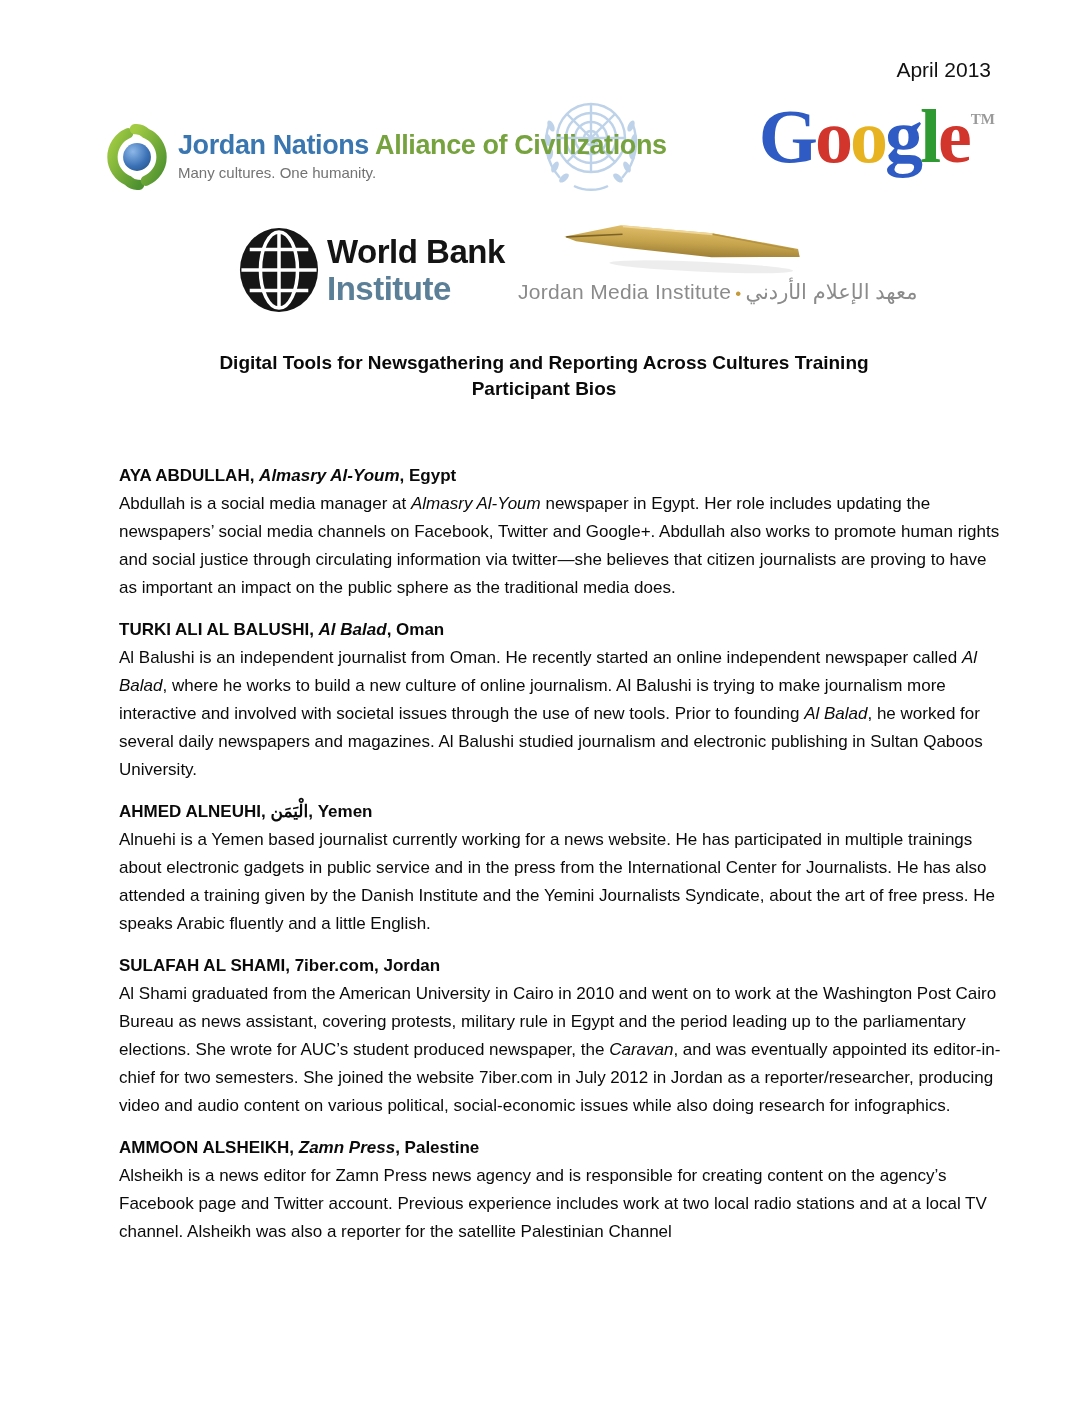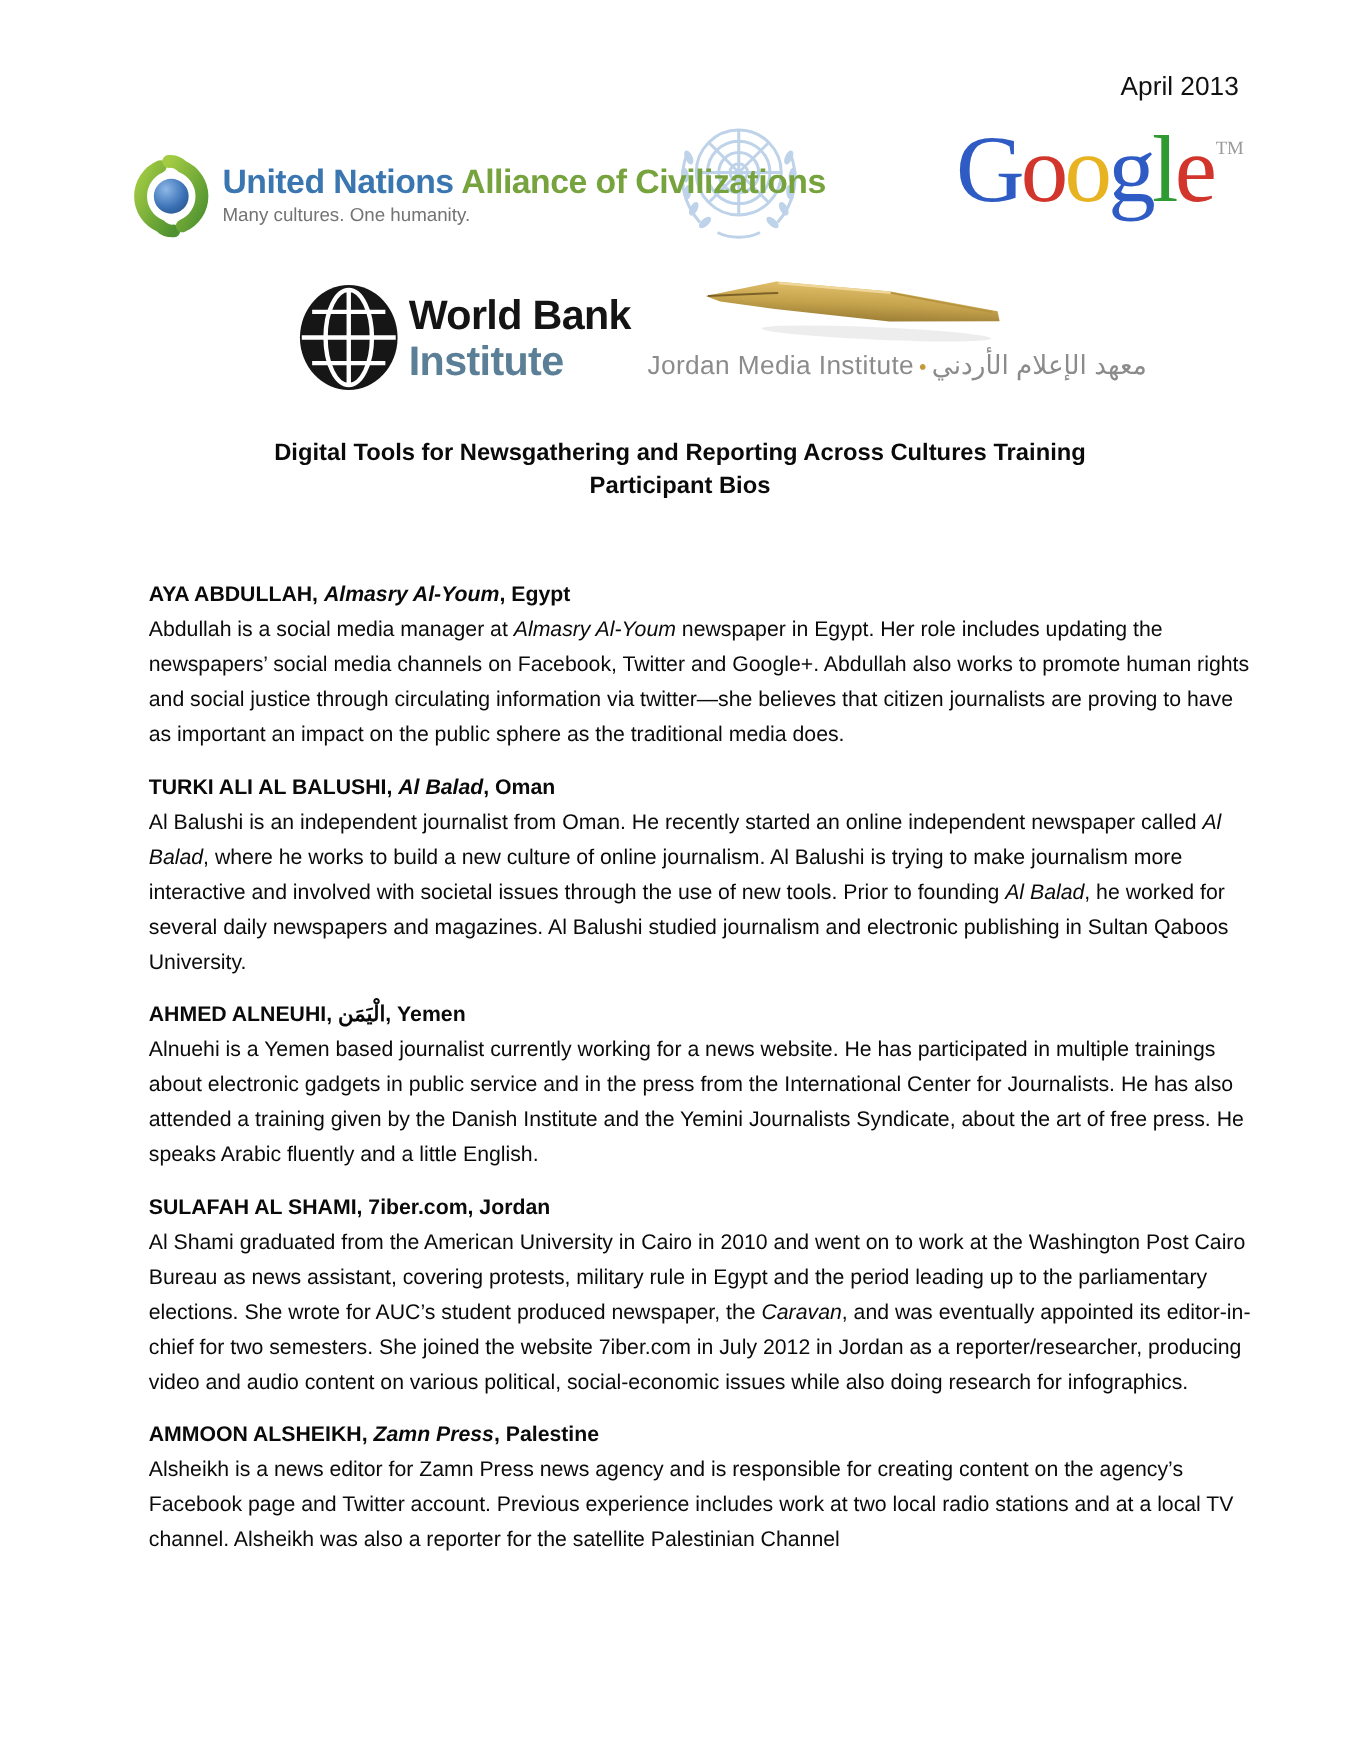--- a/index.html
+++ b/index.html
@@ -16,21 +16,21 @@
   .unaoc-icon { width:66px; height:66px; margin-top:8px; }
   .unaoc-textblock { margin-left:8px; position:relative; z-index:2; }
   .unaoc-name { font-size:27px; font-weight:bold; letter-spacing:-0.4px; white-space:nowrap; margin-top:14px; }
   .unaoc-name .blue  { color:#3a76b0; }
   .unaoc-name .green { color:#76a33e; }
   .unaoc-tagline { font-size:15px; color:#737373; margin-top:3px; }
 
   .un-emblem { position:absolute; left:534px; top:90px; width:114px; height:114px; z-index:1; }
 
   .google { position:absolute; top:98px; right:93px; z-index:2;
-            font-family:"Liberation Serif", serif; font-weight:normal;
+            font-family:"Liberation Serif", serif; font-weight:bold;
             font-size:76px; line-height:1; letter-spacing:-3px; white-space:nowrap; }
   .google sup { font-size:15px; color:#9a9a9a; letter-spacing:0; vertical-align:38px; margin-left:2px; }
 
   .wbi { position:absolute; left:238px; top:226px; display:flex; align-items:center; }
   .wbi-globe { width:82px; height:88px; }
   .wbi-text { margin-left:7px; font-weight:bold; font-size:33px; line-height:37px; letter-spacing:-0.5px; }
   .wbi-line1 { color:#141414; }
   .wbi-line2 { color:#5b7f96; }
 
   .jmi-pen { position:absolute; left:562px; top:220px; width:244px; height:56px; transform:rotate(2.5deg); }
@@ -104,21 +104,21 @@
               <stop offset="1" stop-color="#24507f"></stop>
           </radialGradient>
         </defs>
         <path d="M 23.4 9 A 25 25 0 0 0 23.4 55 A 14 14 0 0 0 34 59" fill="none" stroke="url(#grn)" stroke-width="10" stroke-linecap="round"></path>
         <path d="M 40.6 55 A 25 25 0 0 0 40.6 9 A 14 14 0 0 0 30 5" fill="none" stroke="url(#grn)" stroke-width="10" stroke-linecap="round"></path>
         <circle cx="32" cy="32" r="13.5" fill="url(#bl)"></circle>
       </svg>
     </div>
     <div class="unaoc-textblock">
       <div class="unaoc-name">
-        <span class="blue">United Nations</span><span class="green"> Alliance of Civilizations</span>
+        <span class="blue">Jordan Nations</span><span class="green"> Alliance of Civilizations</span>
       </div>
       <div class="unaoc-tagline">Many cultures. One humanity.</div>
     </div>
   </div>
 
   <div class="google">
     <span class="google-letter" style="color: rgb(47, 91, 196);">G</span><span class="google-letter" style="color: rgb(209, 53, 43);">o</span><span class="google-letter" style="color: rgb(232, 179, 32);">o</span><span class="google-letter" style="color: rgb(47, 91, 196);">g</span><span class="google-letter" style="color: rgb(47, 154, 50);">l</span><span class="google-letter" style="color: rgb(209, 53, 43);">e</span><sup>TM</sup>
   </div>
 
   <div class="wbi">

